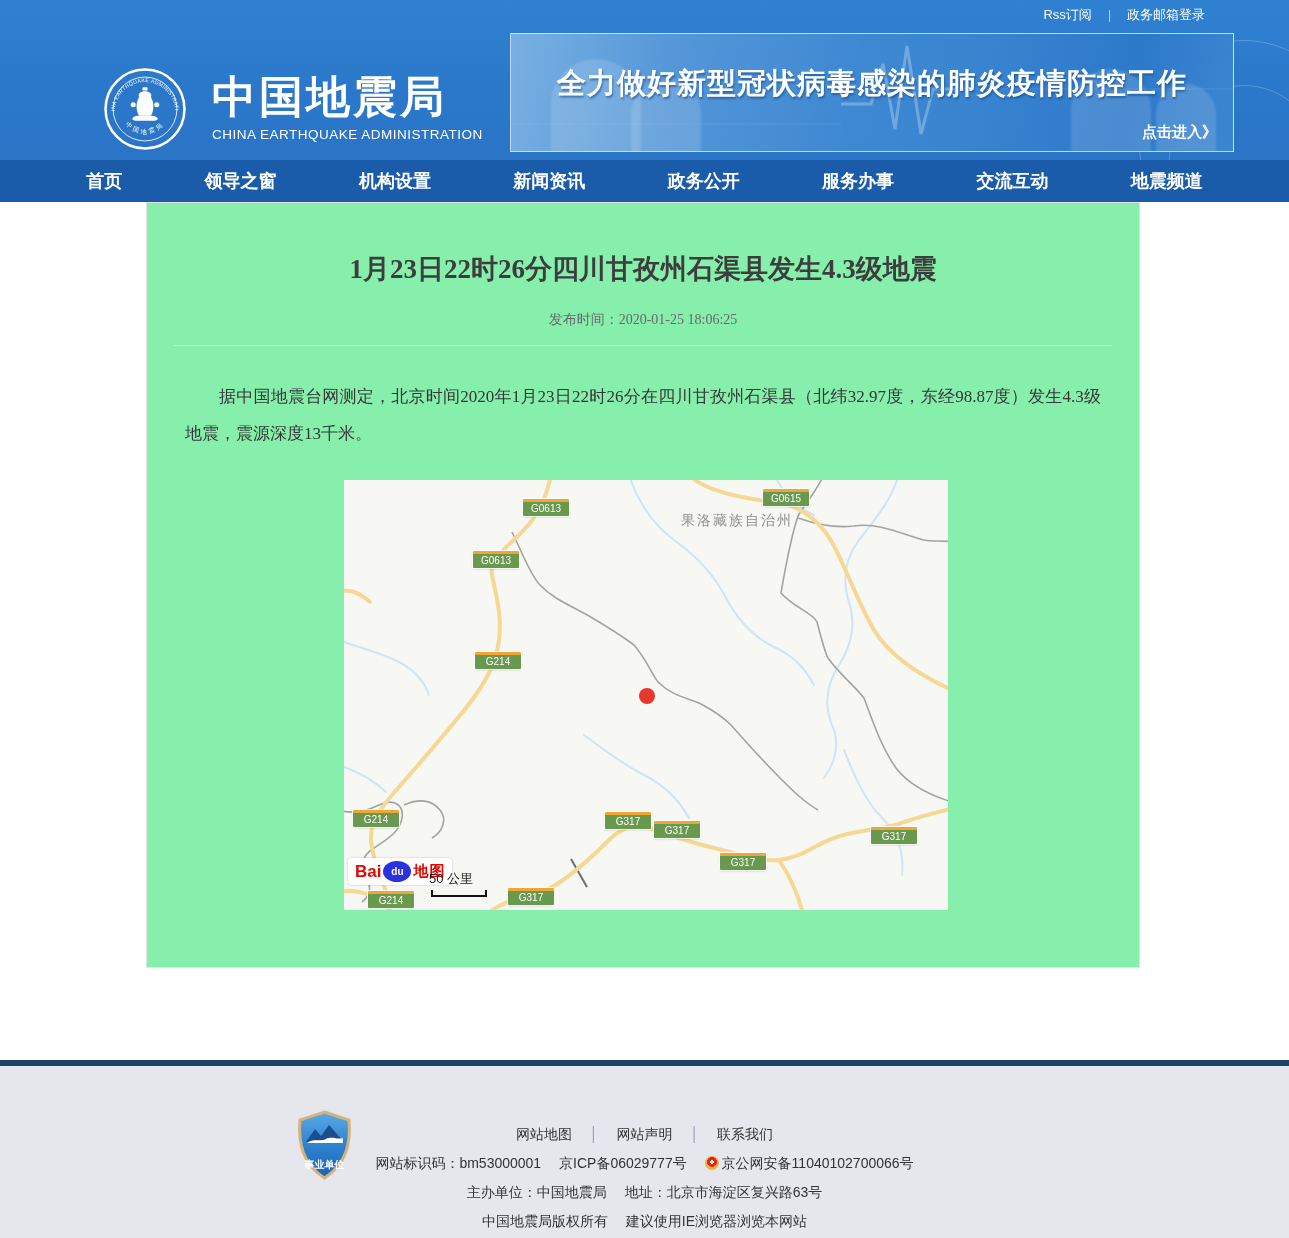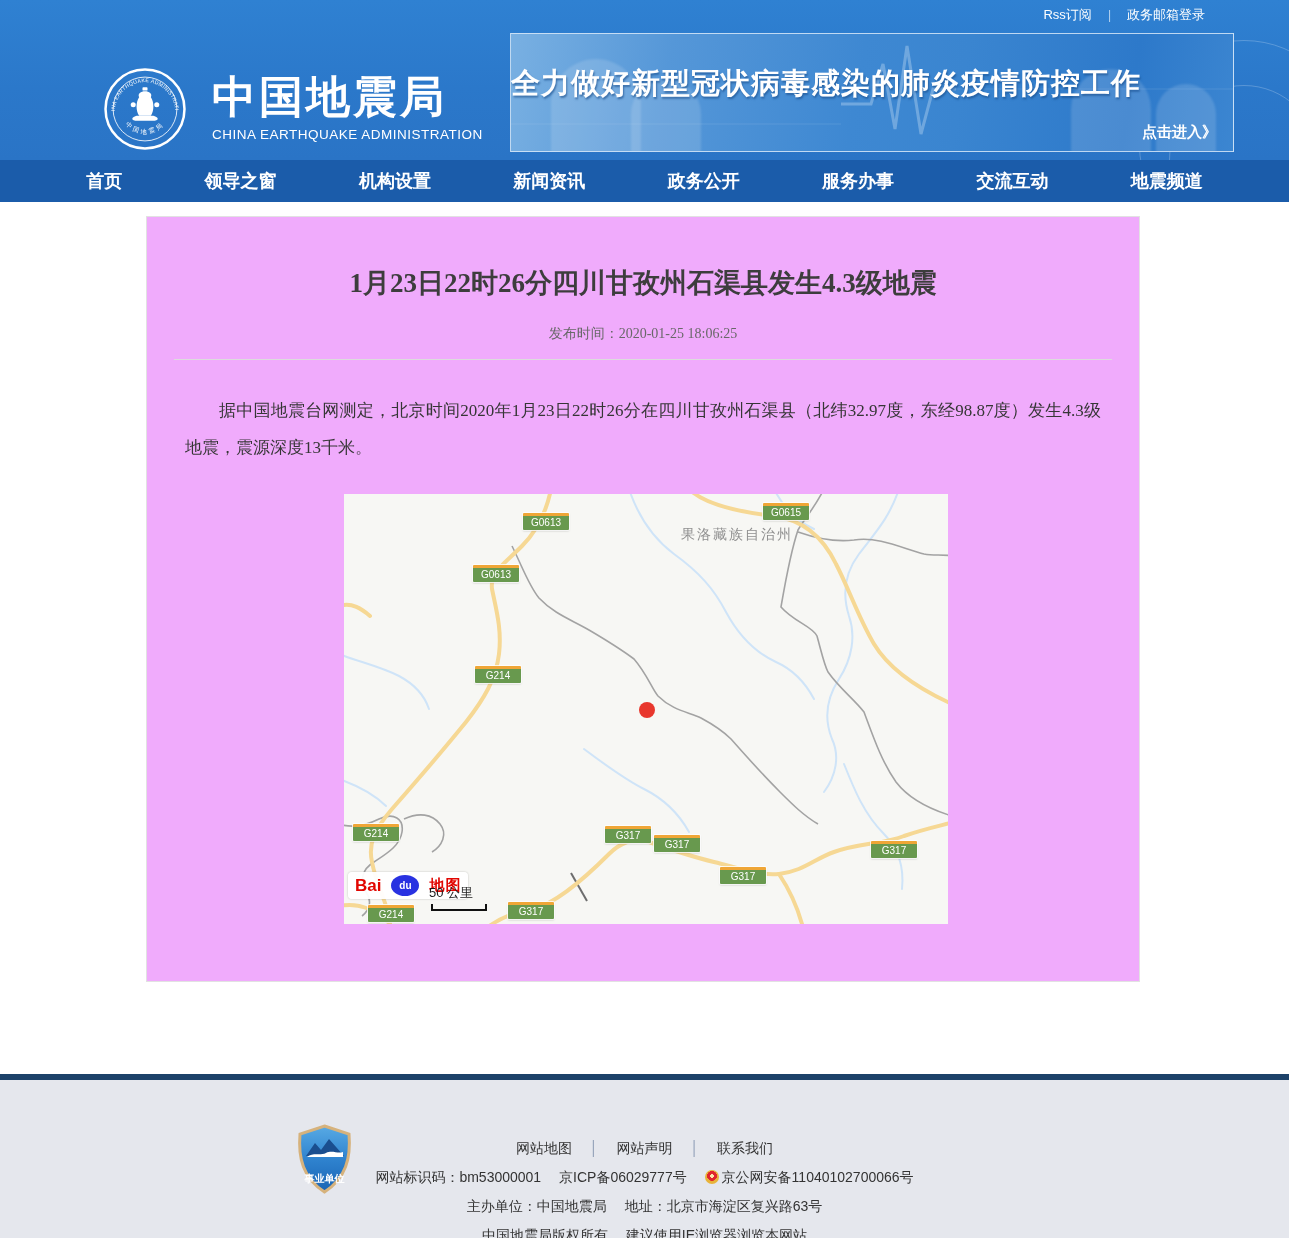--- a/index.html
+++ b/index.html
@@ -25,53 +25,53 @@
   .banner { position:absolute; left:510px; top:3px; width:724px; height:119px;
     border:1px solid rgba(215,232,248,.85);
     background:linear-gradient(100deg,#79b0e2 0%,#5597d8 22%,#3e88d2 48%,#3a85d0 62%,#2d79ca 85%,#3c86d1 100%);
     overflow:hidden; cursor:pointer; }
   .banner .fig { position:absolute; background:rgba(255,255,255,.14); filter:blur(1px); }
   .fig1 { width:90px; height:140px; left:40px; top:25px; border-radius:45px 45px 0 0; }
   .fig2 { width:70px; height:120px; left:120px; top:45px; border-radius:35px 35px 0 0; background:rgba(210,230,250,.18); }
   .fig3 { width:80px; height:130px; left:560px; top:35px; border-radius:40px 40px 0 0; background:rgba(255,255,255,.10); }
   .fig4 { width:60px; height:110px; left:645px; top:50px; border-radius:30px 30px 0 0; background:rgba(210,230,250,.12); }
   .banner-ecg { position:absolute; left:0; top:0; opacity:.35; }
-  .banner-title { position:relative; margin-top:30px; text-align:left; font-size:29px; font-weight:bold;
+  .banner-title { position:relative; margin-top:30px; text-align:center; font-size:29px; font-weight:bold;
     color:#fff; letter-spacing:1px; text-shadow:1px 2px 2px rgba(21,74,135,.6); }
   .banner-cta { position:absolute; right:16px; bottom:9px; font-size:15px; font-weight:bold; color:#fff; }
 
   .nav { height:42px; background:#1b5caa; display:flex; justify-content:space-around; align-items:center; padding:0 45px; }
   .nav-item { color:#fff; font-size:18px; font-weight:bold; text-decoration:none; cursor:pointer; white-space:nowrap; }
 
   
   .main { background:#fff; height:858px; }
   .breadcrumb { padding-top:27px; margin-left:143px; font-size:13px; color:#595959; }
   .breadcrumb a { color:#595959; text-decoration:none; cursor:pointer; }
   .breadcrumb .bc-sep { margin:0 6px; color:#6a6a6a; }
 
-  .card { margin-left:146px; margin-top:14px; width:994px; height:766px; border:1px solid #e2e2e2; background:#f0abfc; }
+  .card { margin-left:146px; width:994px; height:766px; border:1px solid #e2e2e2; background:#86efac; }
   .article-title { margin-top:48px; padding:0 40px; text-align:center; font-size:27px; color:#3d3d3d;
     font-family:"Liberation Serif", serif; }
   .pub-time { margin-top:24px; text-align:center; font-size:14px; color:#686868; font-family:"Liberation Serif", serif; }
   .divider { margin:16px 27px 0; border-top:1px solid #dcdcdc; }
   .article-body { margin:32px 38px 0; font-size:17px; line-height:37px; color:#363636;
     font-family:"Liberation Serif", serif; text-indent:2em; text-align:justify; }
 
   
   .map-wrap { position:relative; width:604px; height:430px; margin:28px 0 0 197px; overflow:hidden; background:#f7f7f4; }
   .map-svg { position:absolute; left:0; top:0; }
   .region-label { position:absolute; left:337px; top:32px; font-size:14px; color:#8f8f8f; letter-spacing:2px; }
   .road-badge { position:absolute; width:46px; height:17px; background:#68994e; border-top:3px solid #efa636;
     border-radius:1px; box-shadow:0 0 0 1px rgba(255,255,255,.8), 0 1px 2px rgba(0,0,0,.25);
     color:#fff; font-size:10px; text-align:center; line-height:14px; }
   .map-scale { position:absolute; left:85px; top:390px; width:60px; text-align:left; }
   .map-scale .s-label { font-size:13px; color:#1c1c1c; }
   .map-scale .s-bar { margin:2px auto 0; width:56px; height:7px; border-left:2px solid #111;
     border-right:2px solid #111; border-bottom:2px solid #111; }
-  .baidu-logo { position:absolute; left:4px; top:378px; display:flex; align-items:center; gap:10px;
+  .baidu-logo { position:absolute; left:4px; top:378px; display:flex; align-items:center; gap:2px;
     background:rgba(255,255,255,.95); border-radius:4px; padding:3px 7px; box-shadow:0 0 2px rgba(0,0,0,.25); }
   .bd-bai { color:#e10601; font-weight:bold; font-size:17px; }
   .bd-paw { width:28px; height:21px; border-radius:50%; background:#2932e1; color:#fff; font-size:10px;
     font-weight:bold; display:flex; align-items:center; justify-content:center; }
   .bd-ditu { color:#e10601; font-weight:bold; font-size:15px; letter-spacing:1px; }
 
   
   .navy-bar { height:6px; background:#1d4269; }
   .footer { height:172px; background:#e5e7ed; position:relative; text-align:center; font-size:14px; color:#333; }
   .footer a { color:#333; text-decoration:none; cursor:pointer; }

